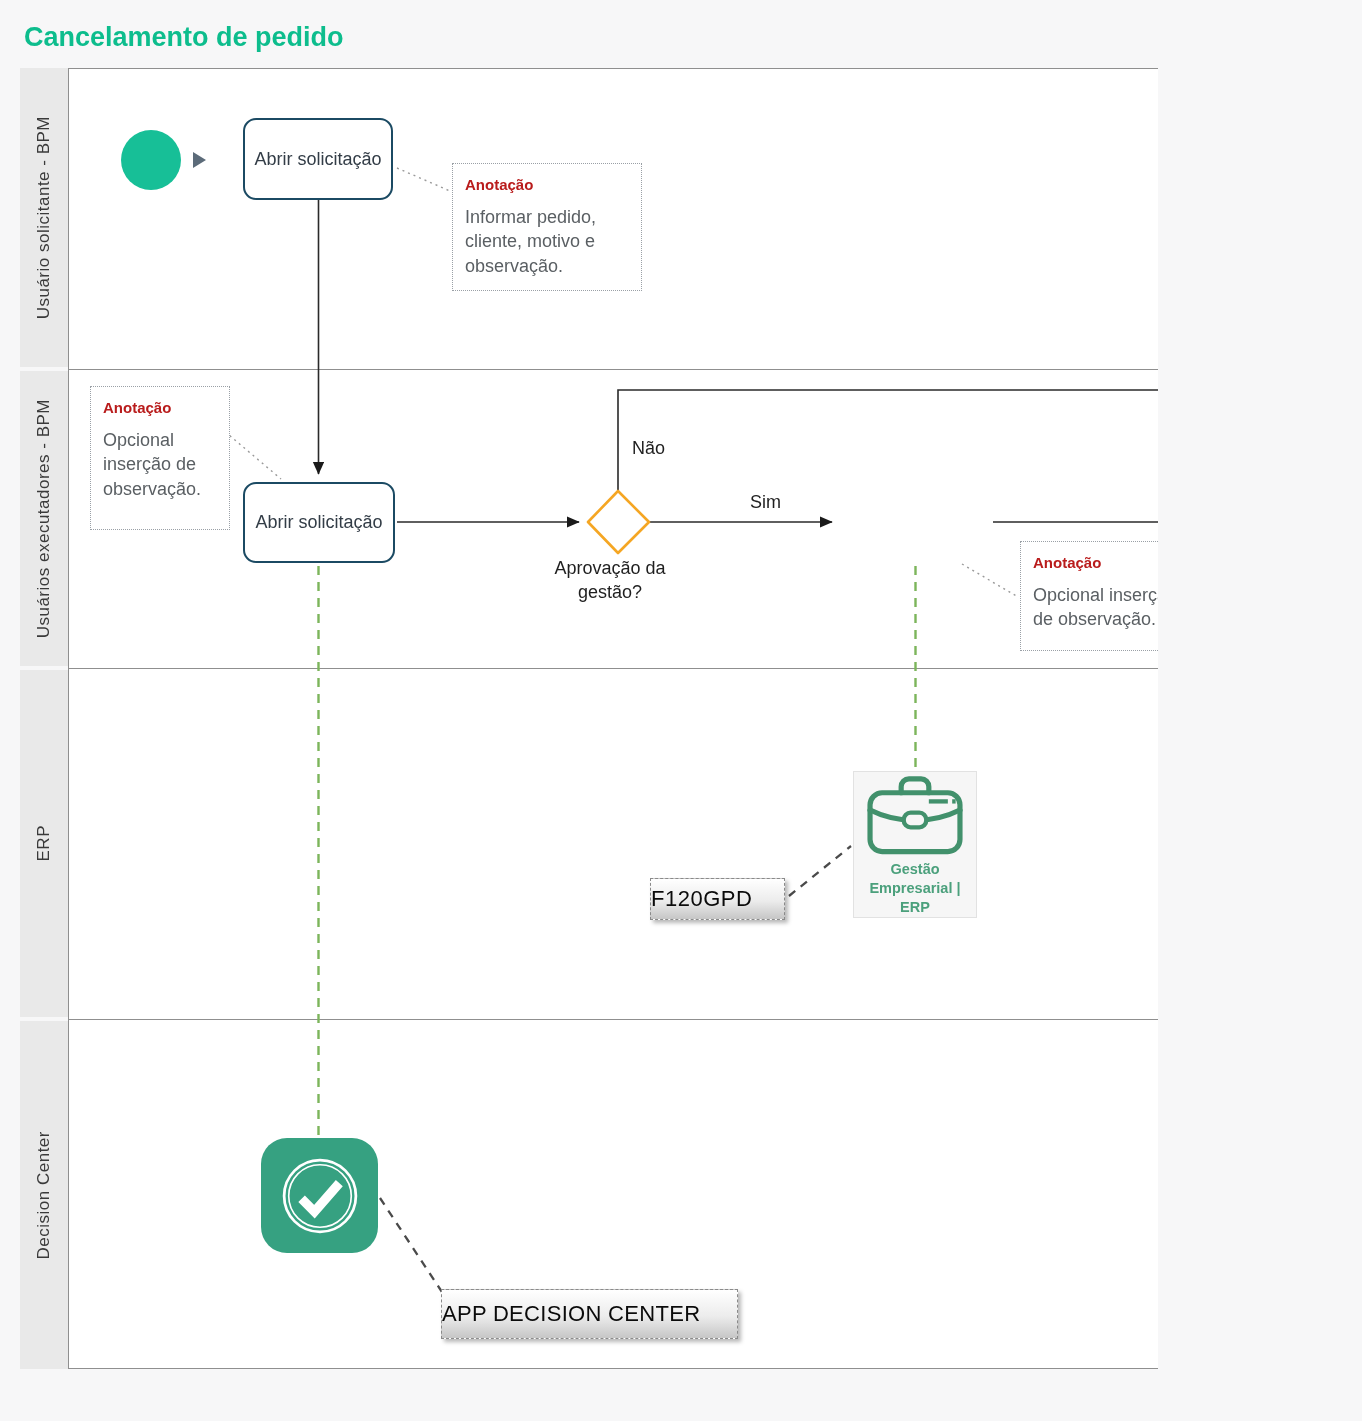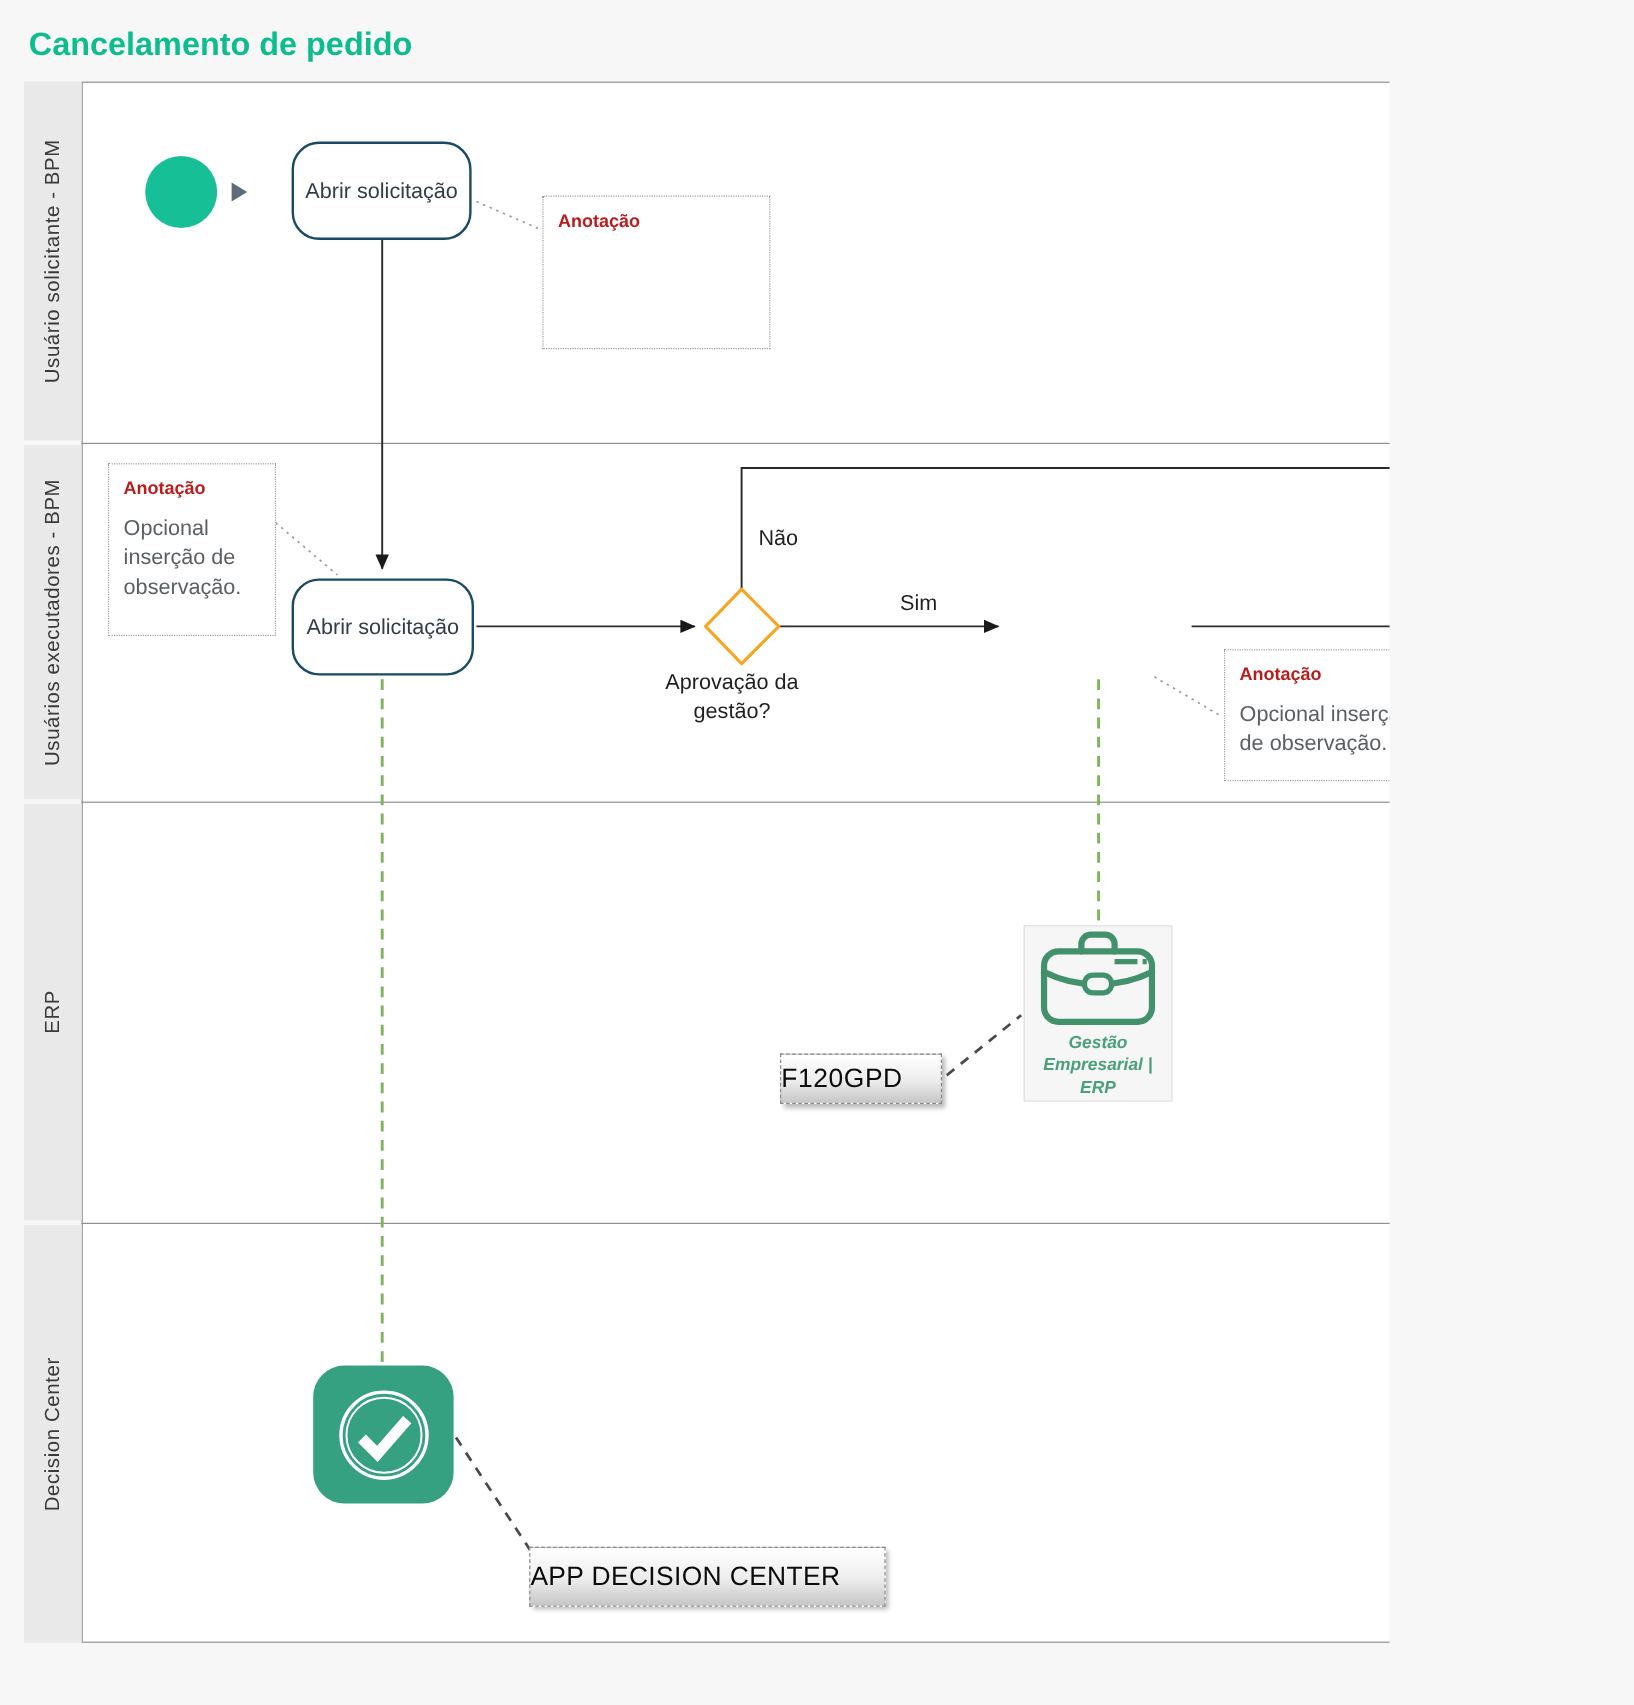--- a/index.html
+++ b/index.html
@@ -6,37 +6,37 @@
   #canvas{position:relative;width:1158px;height:1421px;background:#f7f7f8;overflow:hidden;}
   #page-title{position:absolute;left:24px;top:22px;margin:0;font-size:27px;font-weight:bold;color:#0dbd8d;}
 
   .pool-body{position:absolute;left:68px;top:68px;width:1252px;height:1301px;background:#ffffff;border:1px solid #8f8f8f;box-sizing:border-box;z-index:0;}
   .lane-sep{position:absolute;left:68px;width:1252px;height:1px;background:#8f8f8f;z-index:1;}
   .lane-cell{position:absolute;left:20px;width:48px;background:#e9e9e9;display:flex;align-items:center;justify-content:center;z-index:1;}
   .lane-label{writing-mode:vertical-rl;transform:rotate(180deg);font-size:17px;color:#3a3a3a;letter-spacing:.5px;white-space:nowrap;}
 
   #edges{position:absolute;left:0;top:0;z-index:2;pointer-events:none;}
 
-  .task{position:absolute;background:#ffffff;border:2.5px solid #1b4a63;border-radius:23px;display:flex;align-items:center;justify-content:center;text-align:center;font-size:18px;color:#333d47;line-height:1.25;z-index:3;box-sizing:border-box;padding:4px;}
+  .task{position:absolute;background:#ffffff;border:2.5px solid #1b4a63;border-radius:13px;display:flex;align-items:center;justify-content:center;text-align:center;font-size:18px;color:#333d47;line-height:1.25;z-index:3;box-sizing:border-box;padding:4px;}
   .event-start{position:absolute;left:121px;top:130px;width:60px;height:60px;border-radius:50%;background:#17bf97;z-index:3;}
   .tri{position:absolute;left:193px;top:152px;width:0;height:0;border-top:8px solid transparent;border-bottom:8px solid transparent;border-left:13px solid #5c6b79;z-index:3;}
   .event-end{position:absolute;left:1219px;top:492px;width:62px;height:62px;border-radius:50%;background:#f0615d;border:4px solid #f0615d;box-sizing:border-box;box-shadow:inset 0 0 0 3px #ffffff;z-index:3;}
 
   .edge-label{position:absolute;font-size:18px;color:#1f1f1f;z-index:3;}
   .gateway-label{position:absolute;left:550px;top:556px;width:120px;text-align:center;font-size:18px;color:#1f1f1f;line-height:1.35;z-index:3;}
 
   .annotation{position:absolute;background:#ffffff;border:1.5px dotted #9aa0a6;box-sizing:border-box;padding:12px 12px;z-index:3;}
   .annotation .ann-title{font-size:15px;font-weight:bold;color:#b91c1c;margin-bottom:12px;}
   .annotation .ann-body{font-size:18px;color:#5a5f63;line-height:1.35;}
 
   .ref-box{position:absolute;border:1.5px dashed #8a8a8a;background:linear-gradient(180deg,#ffffff 0%,#ececec 55%,#c6c6c6 100%);box-shadow:3px 3px 4px rgba(0,0,0,.28);display:flex;align-items:center;justify-content:flex-start;font-weight:normal;color:#0b0b0b;z-index:3;box-sizing:border-box;}
   #f120-box{left:650px;top:878px;width:135px;height:42px;font-size:22px;letter-spacing:.5px;}
   #app-dc-box{left:441px;top:1289px;width:297px;height:50px;font-size:22px;letter-spacing:.3px;}
 
-  #erp-app{position:absolute;left:853px;top:771px;width:124px;height:147px;background:#f6f6f6;border:1px solid #e2e2e2;box-sizing:border-box;display:flex;flex-direction:column;align-items:center;justify-content:flex-start;z-index:3;font-style:italic;}
+  #erp-app{position:absolute;left:853px;top:771px;width:124px;height:147px;background:#f6f6f6;border:1px solid #e2e2e2;box-sizing:border-box;display:flex;flex-direction:column;align-items:center;justify-content:flex-start;z-index:3;}
   #erp-app .erp-caption{font-size:14.5px;font-weight:bold;color:#4ba07c;text-align:center;line-height:1.3;margin-top:2px;}
 
   #dc-icon{position:absolute;left:261px;top:1138px;width:117px;height:115px;background:#36a181;border-radius:26px;display:flex;align-items:center;justify-content:center;z-index:3;}
 </style>
 </head>
 <body>
 
 <div id="canvas">
 
   <h1 id="page-title">Cancelamento de pedido</h1>
@@ -85,20 +85,21 @@
     <polygon points="588,522 618,491 649,522 618,553" fill="#ffffff" stroke="#f5a623" stroke-width="2.6" stroke-linejoin="round"></polygon>
   </svg>
 
   <div class="event-start"></div>
   <div class="tri"></div>
   <div class="task" style="left:243px;top:118px;width:150px;height:82px;">
     <span>Abrir solicitação</span>
   </div>
   <div class="annotation" style="left:452px;top:163px;width:190px;height:128px;">
     <div class="ann-title">Anotação</div>
+    <div class="ann-body">Informar pedido, cliente, motivo e observação.</div>
   </div>
 
   <div class="annotation" style="left:90px;top:386px;width:140px;height:144px;">
     <div class="ann-title">Anotação</div>
     <div class="ann-body">Opcional inserção de observação.</div>
   </div>
   <div class="task" style="left:243px;top:482px;width:152px;height:81px;">
     <span>Abrir solicitação</span>
   </div>
   <div class="edge-label" style="left:632px;top:438px;">Não</div>

